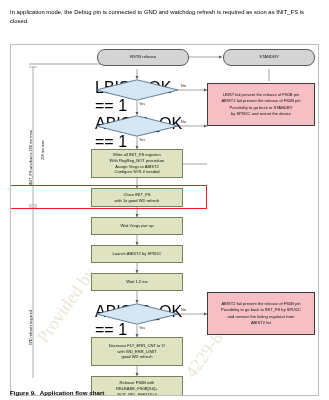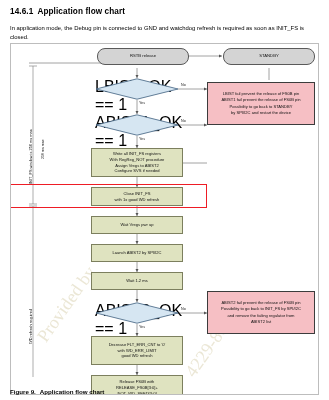--- a/index.html
+++ b/index.html
@@ -138,23 +138,20 @@
   }
   .figcap .fnum { margin-right: 4px; }
   svg.lines { position: absolute; left:0; top:0; width: 309px; height: 333px; }
   .ml { font-size: 4.1px; }
 </style>
 </head>
 <body>
 
 <div class="page">
 
-  <div class="sec-heading">
-    <span class="num">14.6.1</span><span>Application flow chart</span>
-  </div>
 
   <div class="intro">In application mode, the Debug pin is connected to GND and watchdog refresh is required as soon as INIT_FS is closed.</div>
 
   <div class="figure-box">
 
     <div class="canvas">
 
       <div class="watermark">
         <div class="wm-text wm1">Provided by</div>
         <div class="wm-text wm2">4229-8092.</div>

